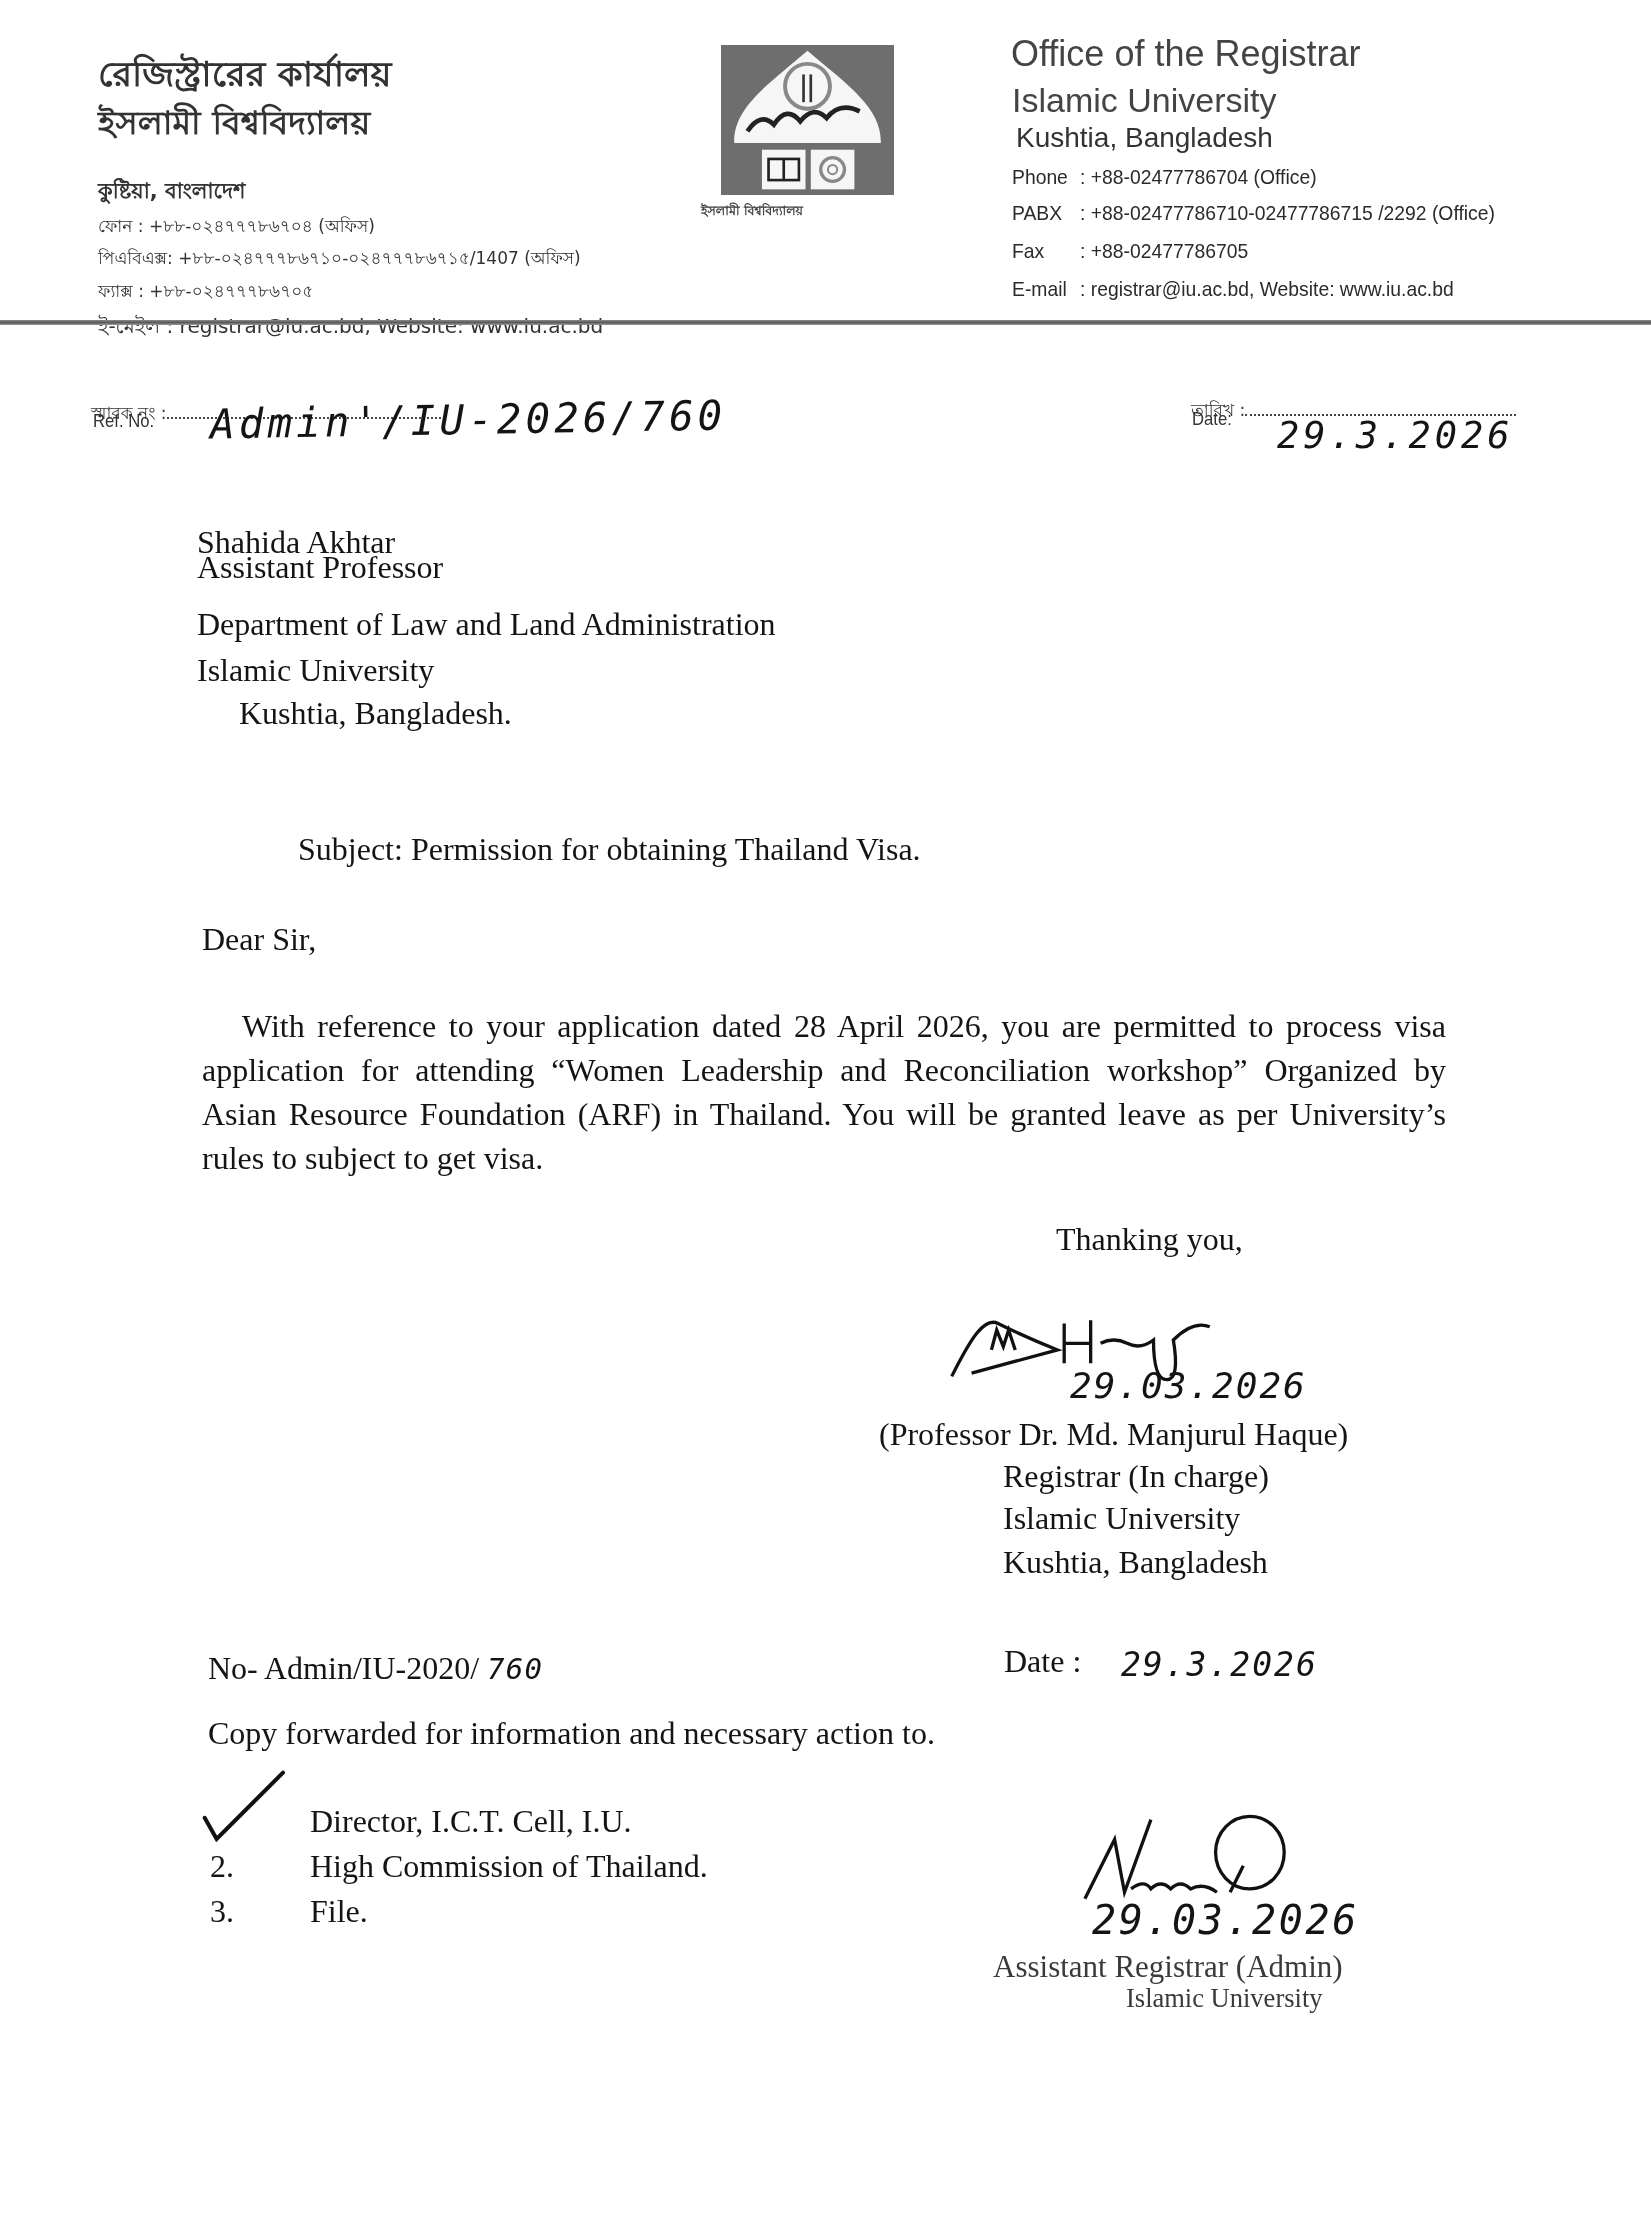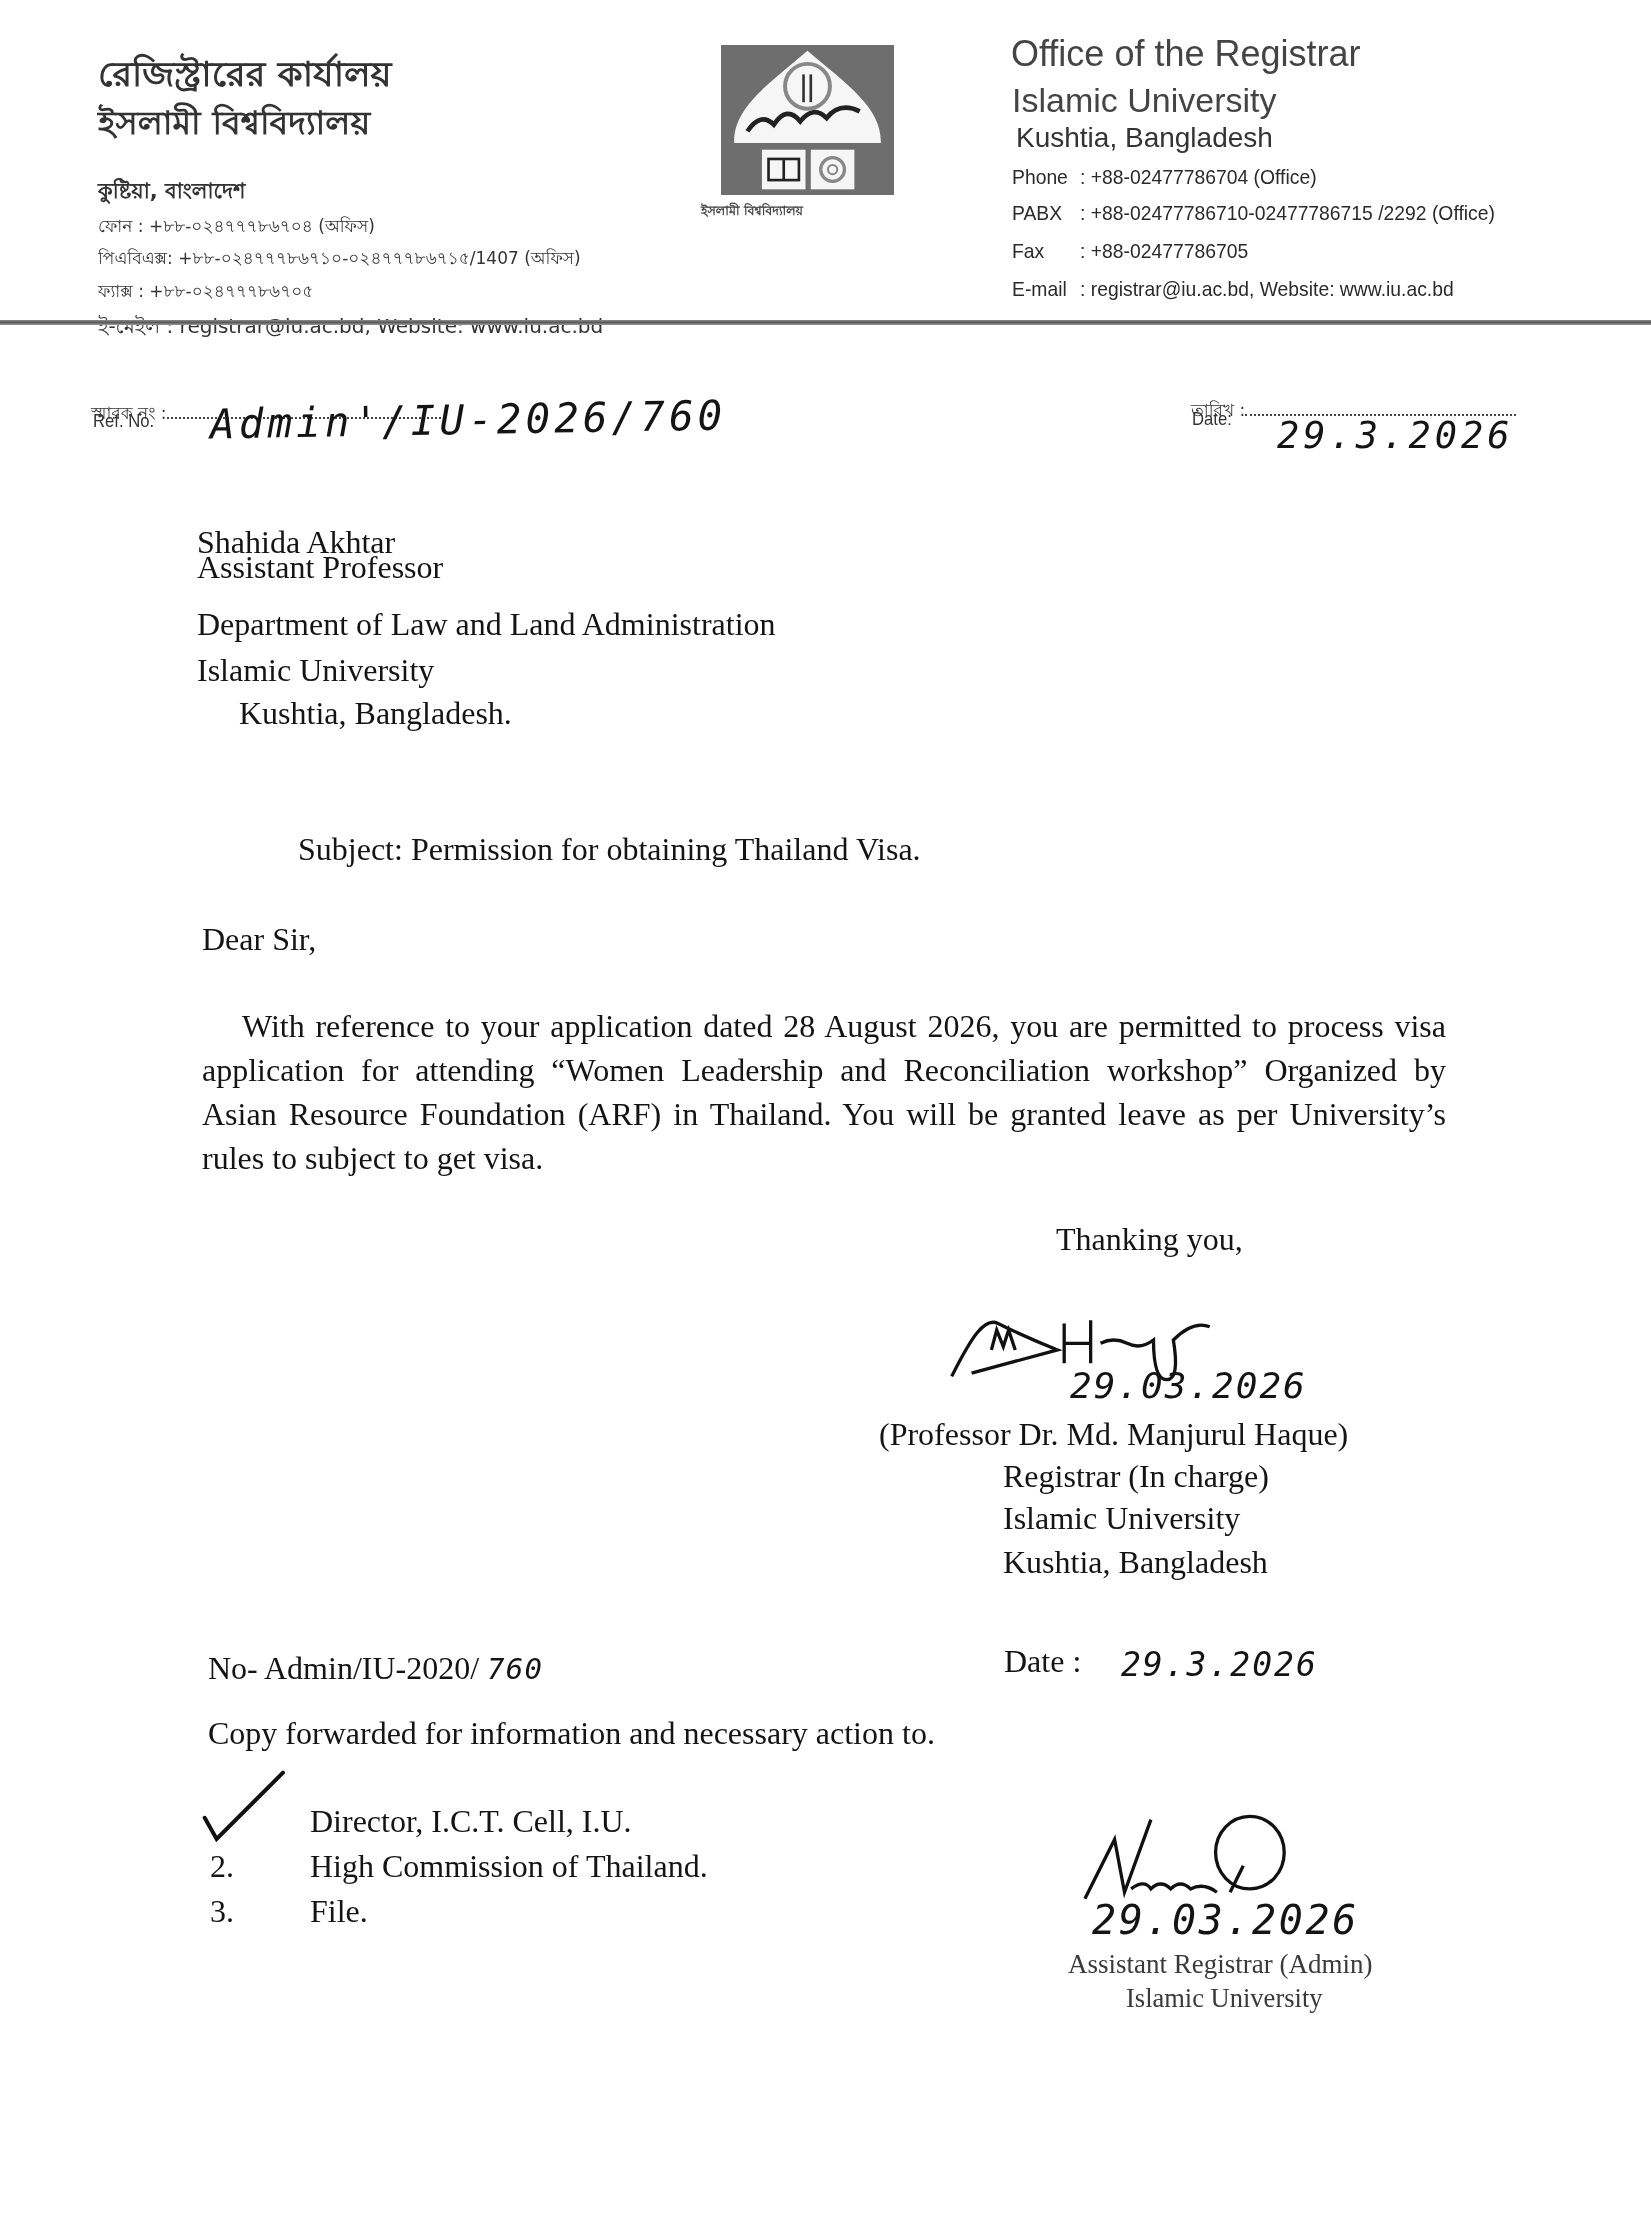--- a/index.html
+++ b/index.html
@@ -96,21 +96,21 @@
 <div class="abs hand" style="left:1277px; top:414px; font-size:37px;">29.3.2026</div>
 
 <div class="abs serif body-text" style="left:197px; top:524px;">Shahida Akhtar</div>
 <div class="abs serif body-text" style="left:197px; top:549px;">Assistant Professor</div>
 <div class="abs serif body-text" style="left:197px; top:606px;">Department of Law and Land Administration</div>
 <div class="abs serif body-text" style="left:197px; top:652px;">Islamic University</div>
 <div class="abs serif body-text" style="left:197px; top:695px;margin-left:42px;">Kushtia, Bangladesh.</div>
 
 <div class="abs serif body-text" style="left:298px; top:831px;">Subject: Permission for obtaining Thailand Visa.</div>
 <div class="abs serif body-text" style="left:202px; top:921px;">Dear Sir,</div>
-<div class="abs serif para"><span class="indent"></span><span>With reference to your application dated 28 August 2026, you are permitted to process visa application for attending “Women Leadership and Reconciliation workshop” Organized by Asian Resource Foundation (ARF) in Thailand. You will be granted leave as per University’s rules to subject to get visa.</span></div>
+<div class="abs serif para"><span class="indent"></span><span>With reference to your application dated 28 April 2026, you are permitted to process visa application for attending “Women Leadership and Reconciliation workshop” Organized by Asian Resource Foundation (ARF) in Thailand. You will be granted leave as per University’s rules to subject to get visa.</span></div>
 
 <div class="abs serif body-text" style="left:1056px; top:1221px;">Thanking you,</div>
 <div class="abs" style="left:945px; top:1297px;">
   <svg width="331" height="86" viewBox="0 0 500 130">
     <path d="M10 120 C 40 60, 60 30, 80 40 C 100 50, 120 60, 170 80 L 40 115" fill="none" stroke="#111" stroke-width="5"></path>
     <path d="M70 80 l 8 -30 l 10 25 l 8 -25 l 10 30" fill="none" stroke="#111" stroke-width="5"></path>
     <path d="M180 40 v 60 M 220 35 v 65 M 180 70 h 40" fill="none" stroke="#111" stroke-width="5"></path>
     <path d="M235 70 q 20 -10 40 0 q 20 10 40 -5 q 0 60 20 60 q 20 0 10 -60 q 30 -30 55 -20" fill="none" stroke="#111" stroke-width="5"></path>
   </svg>
 </div>
@@ -142,15 +142,15 @@
 
 <div class="abs" style="left:1078px; top:1813px;">
   <svg width="225" height="99" viewBox="0 0 340 150">
     <path d="M10 130 L 55 40 L 70 120 L 110 10" fill="none" stroke="#111" stroke-width="5"></path>
     <path d="M80 115 q 20 -15 30 0 q 15 -15 30 0 q 15 -15 30 0 q 20 -10 40 5" fill="none" stroke="#111" stroke-width="5"></path>
     <ellipse cx="260" cy="60" rx="52" ry="55" fill="none" stroke="#111" stroke-width="5"></ellipse>
     <path d="M230 120 L 250 80" fill="none" stroke="#111" stroke-width="5"></path>
   </svg>
 </div>
 <div class="abs hand" style="left:1092px; top:1897px; font-size:40px; letter-spacing:2.6px;">29.03.2026</div>
-<div class="abs serif faded" style="left:1068px; top:1949px; font-size:27px;">Assistant Registrar (Admin)</div>
+<div class="abs serif faded" style="left:993px; top:1949px; font-size:31px;">Assistant Registrar (Admin)</div>
 <div class="abs serif faded" style="left:1126px; top:1983px; font-size:26.5px;">Islamic University</div>
 
 
 </body></html>

